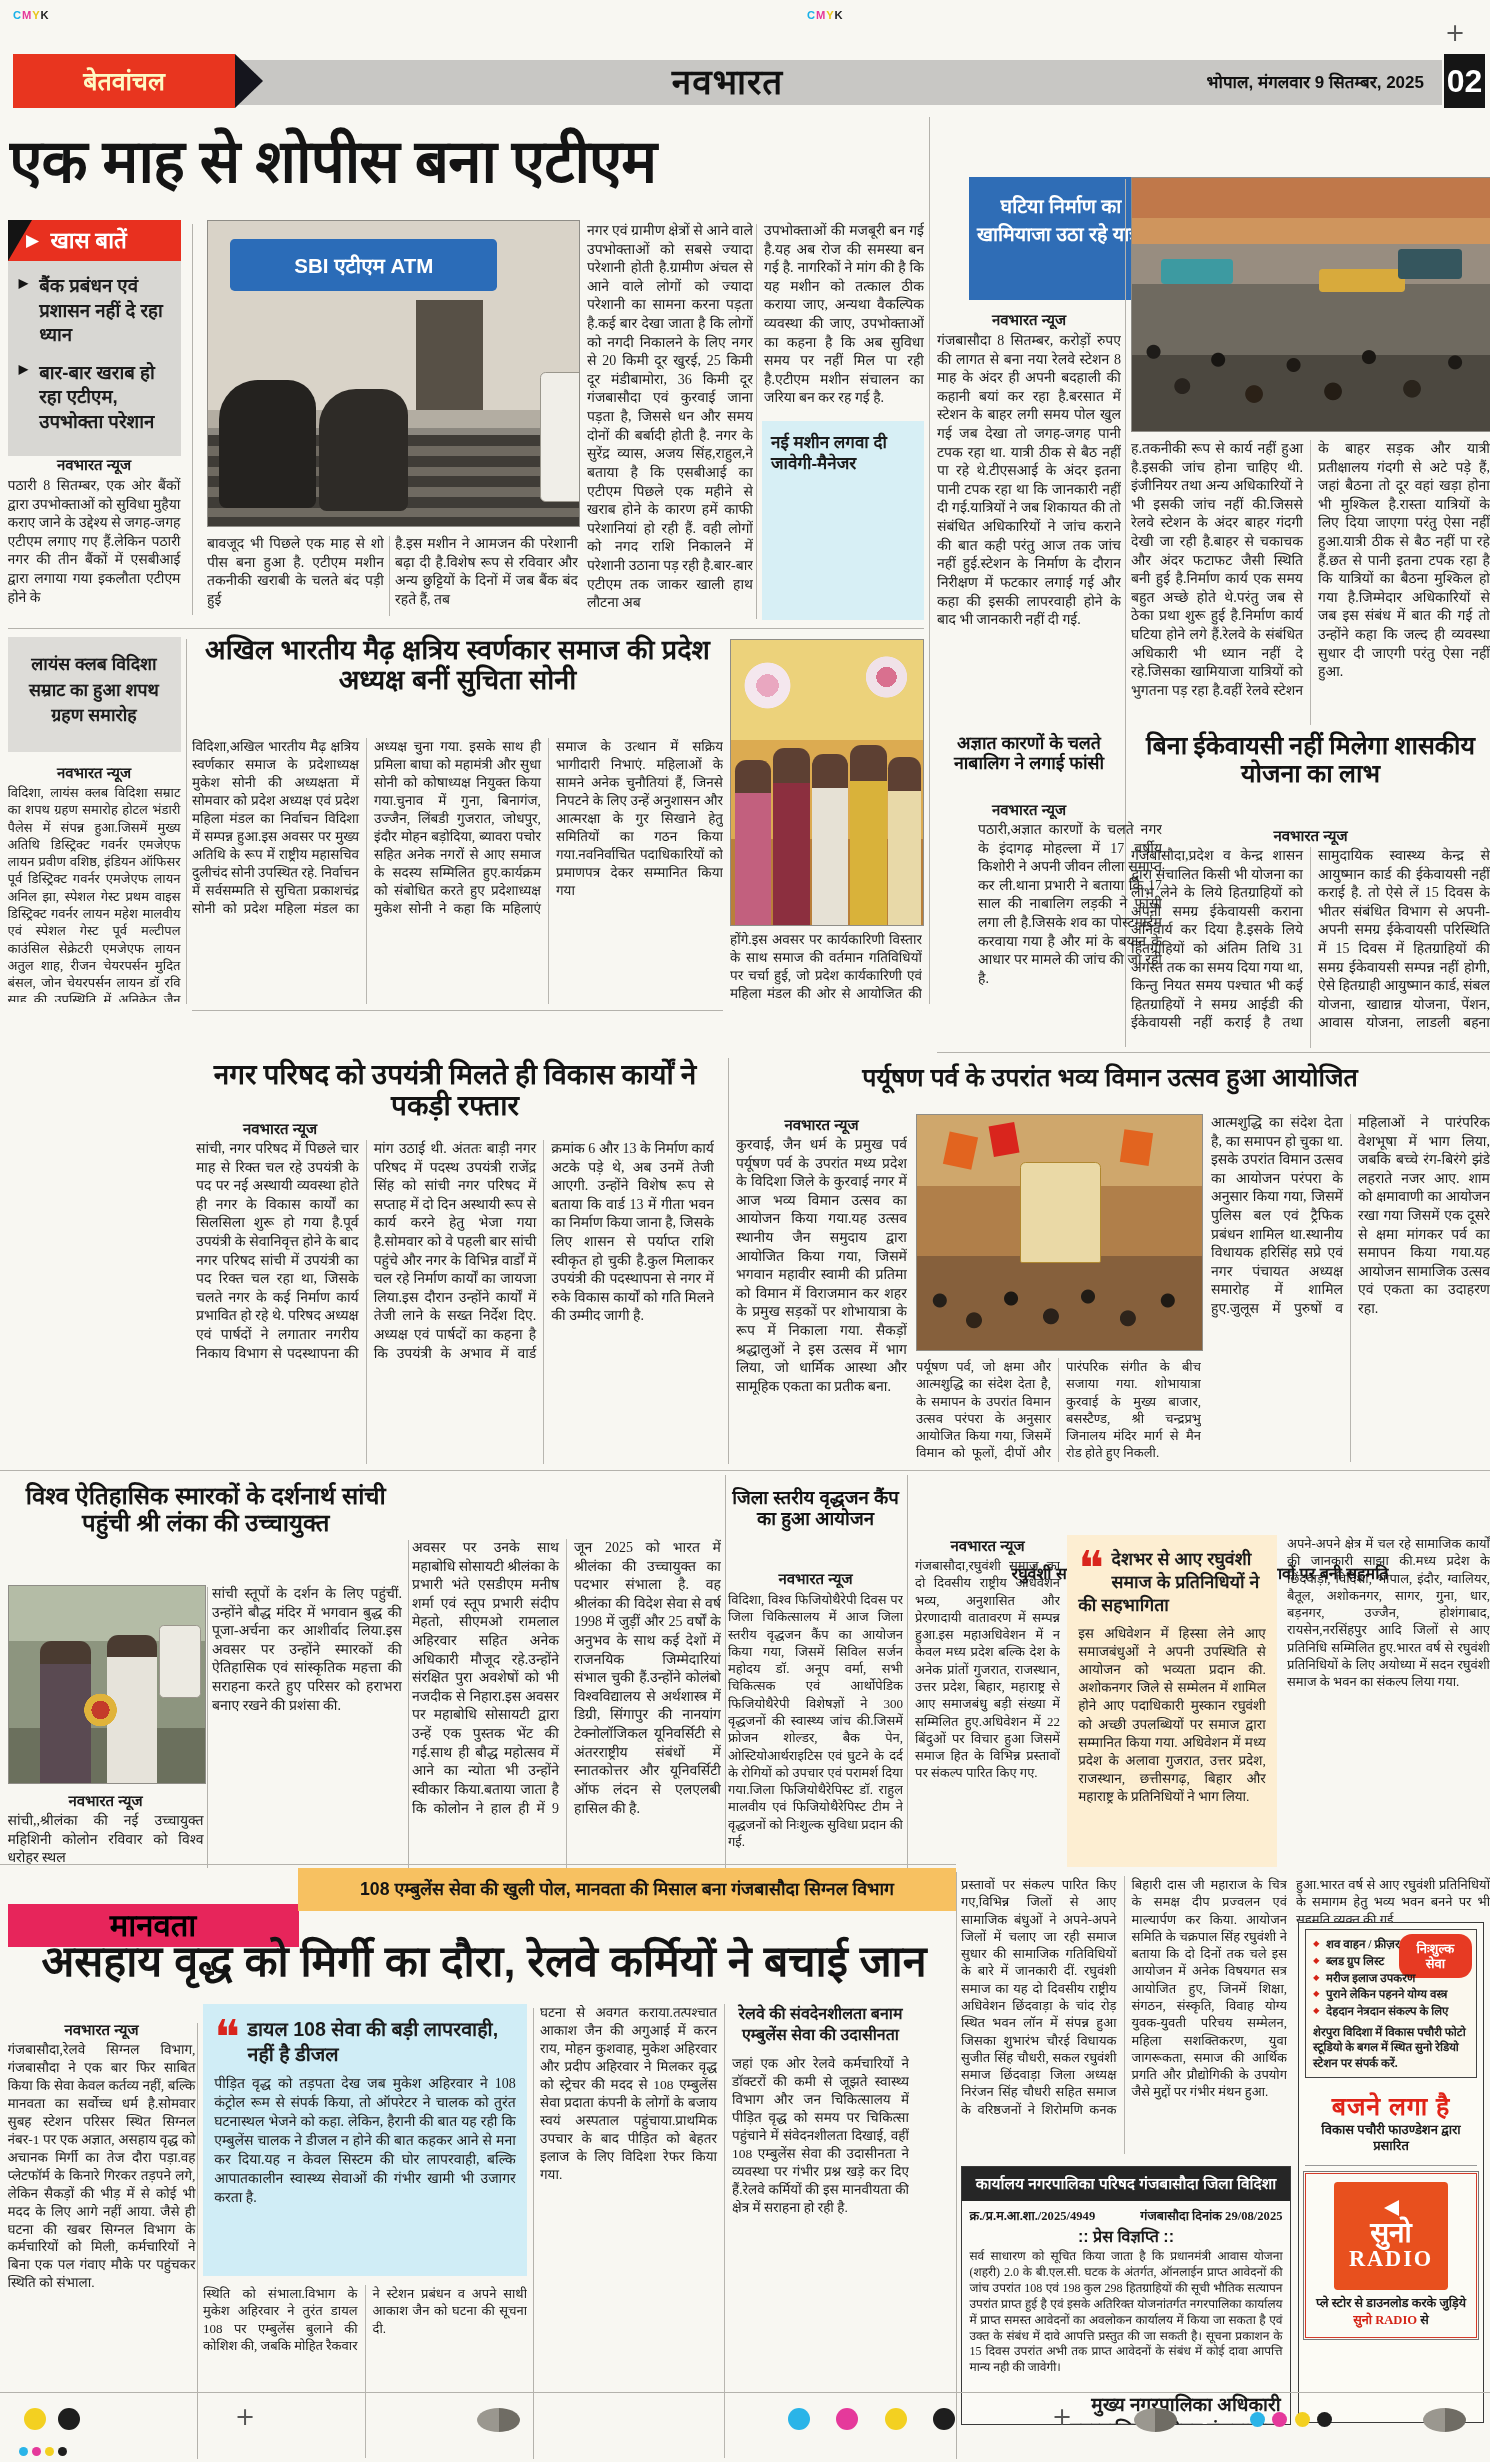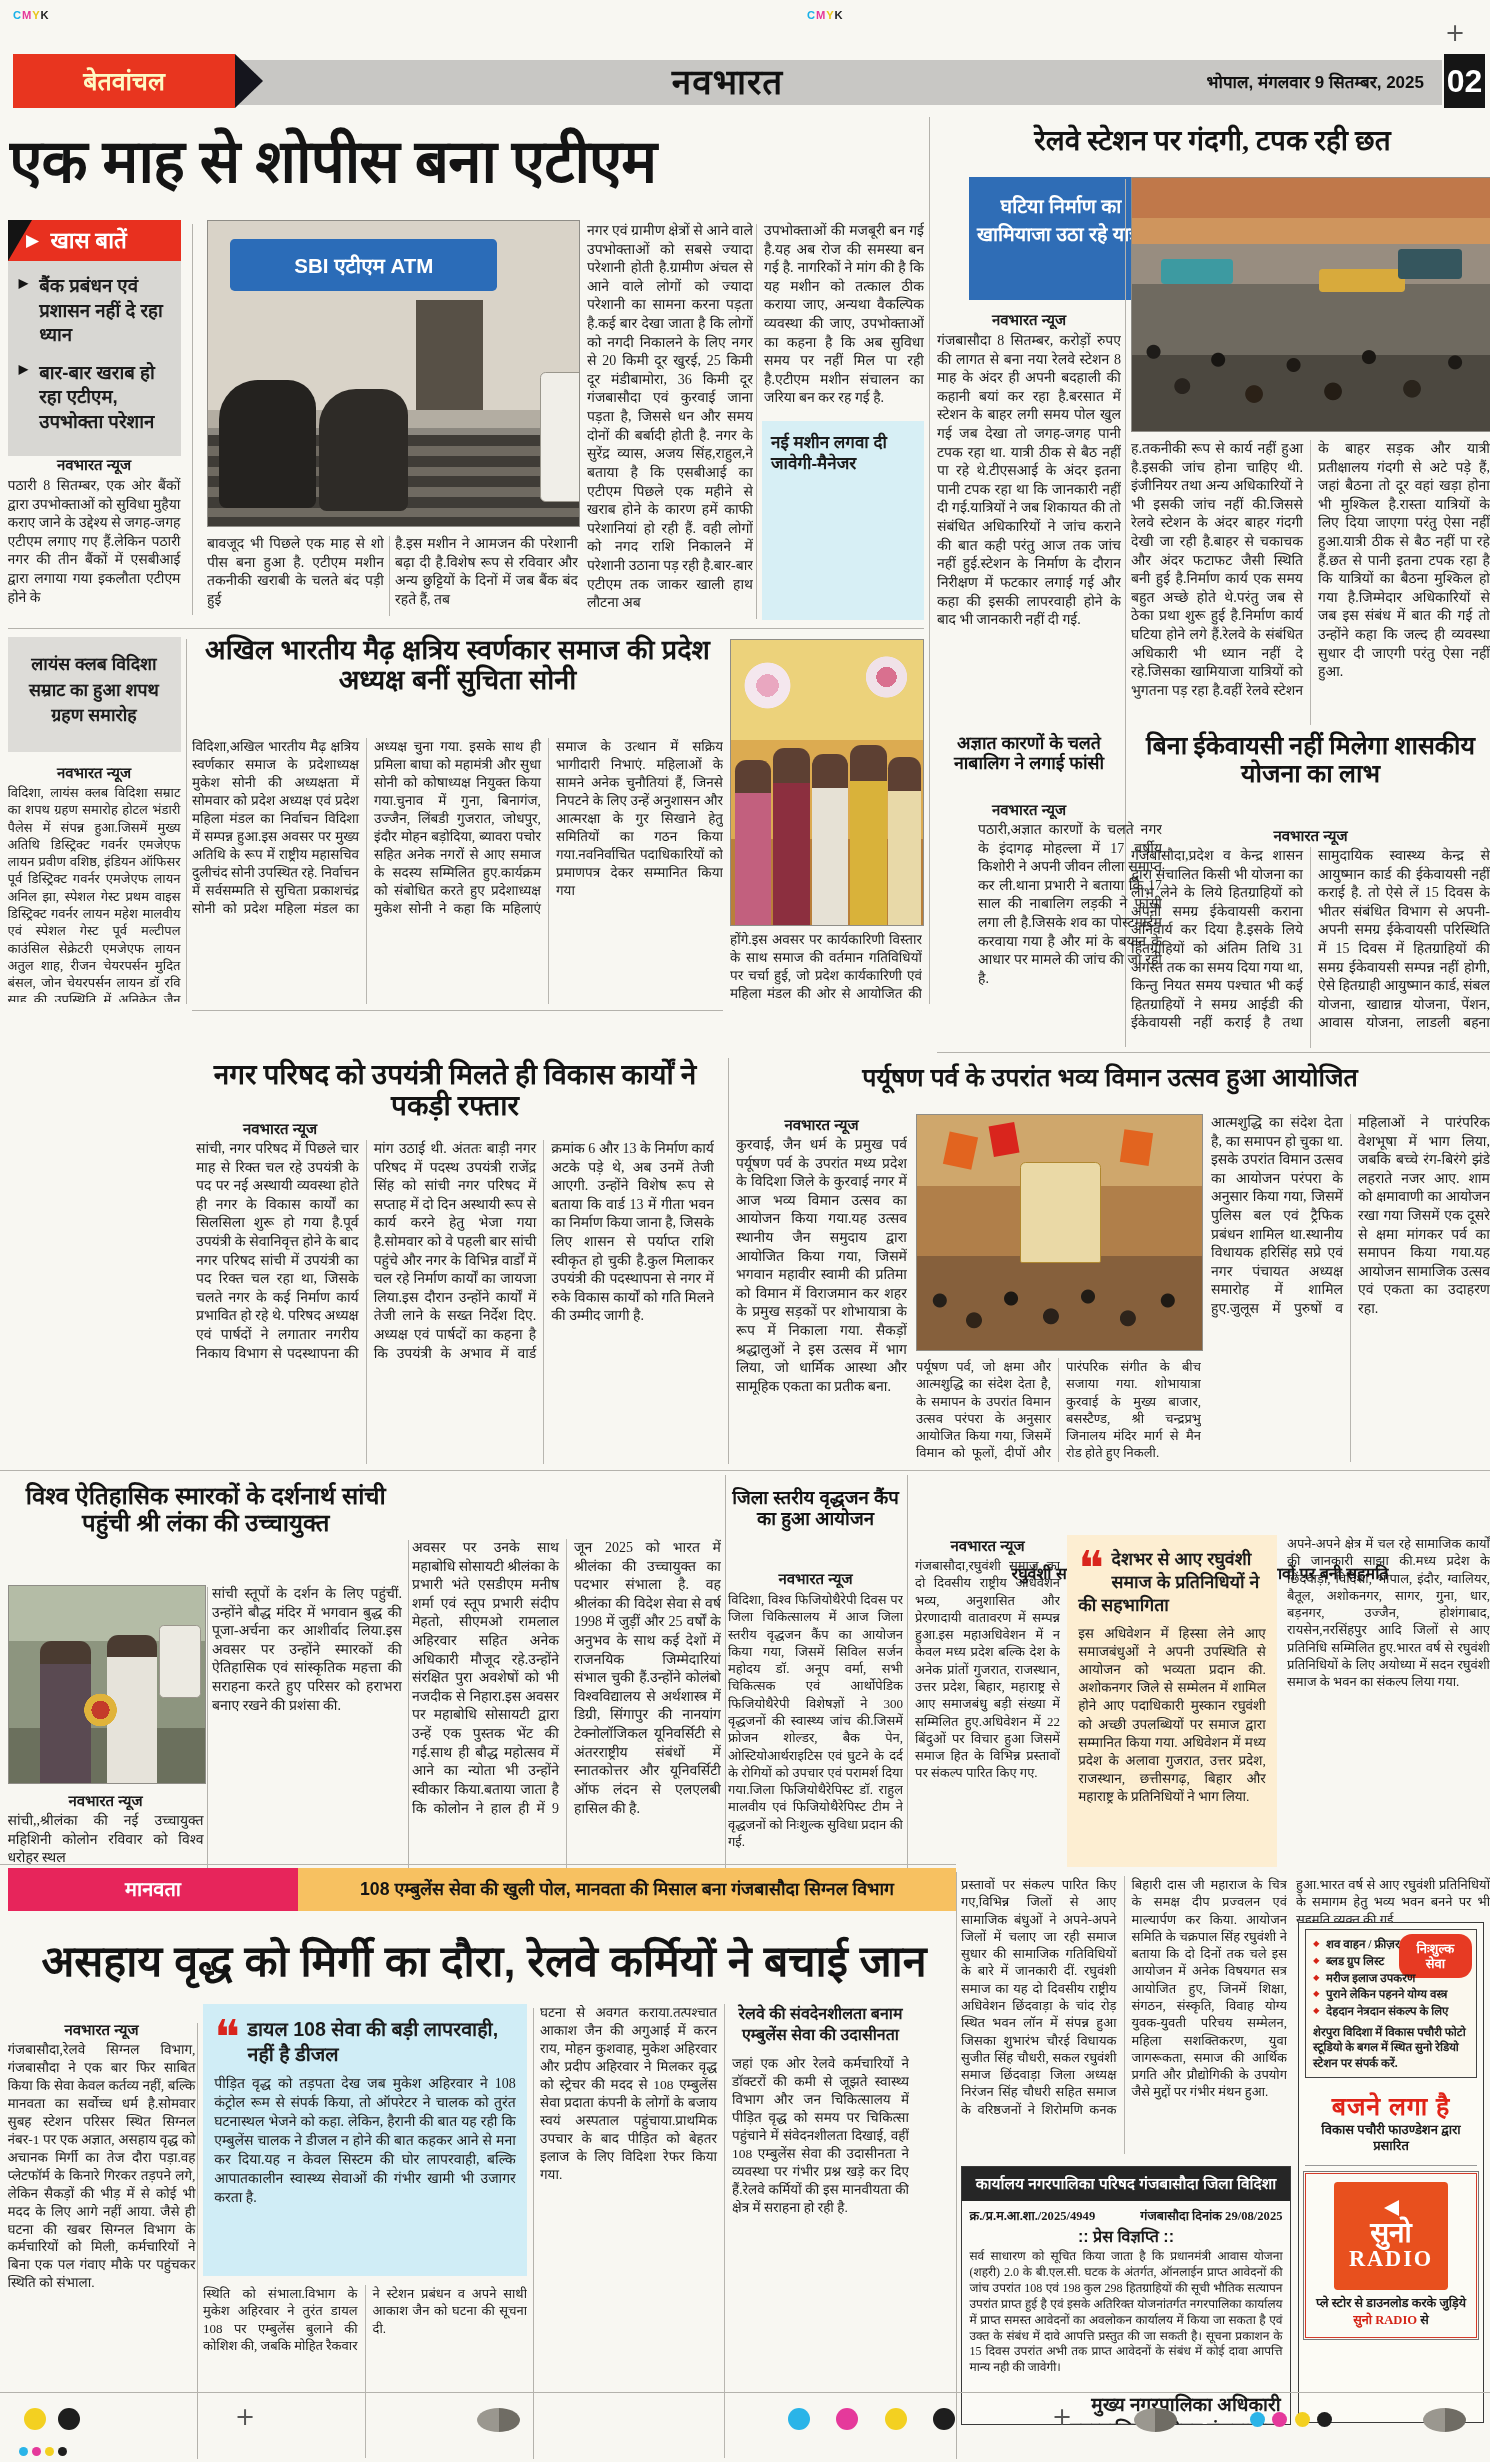--- a/index.html
+++ b/index.html
@@ -58,21 +58,21 @@
   .bajne-t{color:#e02418;font-weight:900;font-size:25px;text-align:center;font-family:"Liberation Sans",sans-serif;letter-spacing:0.9px;}
   .bajne-s{font-size:13px;font-weight:700;text-align:center;line-height:1.3;}
   .suno-frame{border:1.4px solid #d43b2a;outline:0.9px solid #777;outline-offset:1.9px;padding:7.5px 3.7px;text-align:center;}
   .suno-logo{width:114px;height:108px;margin:0 auto;background:#e8501e;border-radius:3.7px;color:#fff;
       display:flex;flex-direction:column;align-items:center;justify-content:center;}
   .suno-logo .n1{font-weight:900;font-size:28px;line-height:1.05;}
   .suno-logo .n2{font-family:"Liberation Serif",serif;font-weight:700;font-size:22.4px;letter-spacing:1.9px;line-height:1.1;}
   .suno-tag{font-size:12.6px;font-weight:700;line-height:1.35;margin-top:5.6px;}
   .suno-tag .red{color:#d42315;font-weight:900;}
   
-  .mlabel{background:#e7255b;color:#ffffff;font-family:"Liberation Sans",sans-serif;font-weight:900;font-size:20px;text-align:center;line-height:43px;}
+  .mlabel{background:#e7255b;color:#000000;font-family:"Liberation Sans",sans-serif;font-weight:900;font-size:31px;text-align:center;line-height:43px;margin-top:36px;}
   .mstrip{background:#f7c161;color:#141414;font-family:"Liberation Sans",sans-serif;font-weight:900;font-size:17.7px;text-align:center;line-height:43px;overflow:hidden;white-space:nowrap;}
   
   .dot{position:absolute;border-radius:50%;}
   .plusmark{position:absolute;color:#555;font-size:24px;font-family:"DejaVu Sans",sans-serif;line-height:1;}
   .oval{position:absolute;width:43px;height:24px;border-radius:50%;background:linear-gradient(90deg,#9a978f 50%,#6f6c64 50%);}
   .cmyk span{font-family:"Liberation Sans",sans-serif;font-weight:900;font-size:11.2px;letter-spacing:0.9px;}
   .c-c{color:#19b0e8}.c-m{color:#e5399b}.c-y{color:#e8c419}.c-k{color:#222}
   
   .sbisign{position:absolute;left:6%;top:6%;width:72%;height:17%;background:#2b6cb8;border-radius:4.7px;color:#fff;
       font-family:"Liberation Sans",sans-serif;font-weight:900;font-size:20.5px;display:flex;align-items:center;justify-content:center;}
@@ -129,21 +129,20 @@
   <div class="abs infobox-cyan" style="left:762px;top:421px;width:162px;height:199px;box-sizing:border-box;padding-left:9px;">
     <div class="t">नई मशीन लगवा दी जावेगी-मैनेजर</div>
   </div>
 
   <div class="vline" style="left:192px;top:224px;height:391px;"></div>
   <div class="vline" style="left:389px;top:536px;height:80px;"></div>
   <div class="vline" style="left:756px;top:224px;height:395px;"></div>
   <div class="hline" style="left:7.5px;top:628px;width:916px;"></div>
   <div class="vline" style="left:929px;top:117px;height:887px;"></div>
 
-  <div class="abs headline nowrap" style="left:937px;top:117px;width:551px;height:48px;font-size:28px;line-height:47px;font-family:'Liberation Serif',serif;font-weight:700;">रेलवे स्टेशन पर गंदगी, टपक रही छत</div>
   <div class="abs bluebox" style="left:937px;top:177px;width:184px;height:123px;box-sizing:border-box;margin-left:32px;">घटिया निर्माण का खामियाजा उठा रहे यात्री</div>
   <div class="abs byline" style="left:937px;top:309px;width:184px;">नवभारत न्यूज</div>
   <div class="abs body-text" style="left:937px;top:332px;width:184px;height:386px;">गंजबासौदा 8 सितम्बर, करोड़ों रुपए की लागत से बना नया रेलवे स्टेशन 8 माह के अंदर ही अपनी बदहाली की कहानी बयां कर रहा है.बरसात में स्टेशन के बाहर लगी समय पोल खुल गई जब देखा तो जगह-जगह पानी टपक रहा था. यात्री ठीक से बैठ नहीं पा रहे थे.टीएसआई के अंदर इतना पानी टपक रहा था कि जानकारी नहीं दी गई.यात्रियों ने जब शिकायत की तो संबंधित अधिकारियों ने जांच कराने की बात कही परंतु आज तक जांच नहीं हुई.स्टेशन के निर्माण के दौरान निरीक्षण में फटकार लगाई गई और कहा की इसकी लापरवाही होने के बाद भी जानकारी नहीं दी गई.</div>
 
   <div class="photo" style="left:1131px;top:177px;width:359px;height:253px;background:linear-gradient(180deg,#c0784a 0 16%,#cf955d 16% 26%,#988d80 26% 42%,#6f6a60 42% 70%,#4c4840 70% 100%);">
     <div class="abs" style="left:8%;top:32%;width:20%;height:10%;background:#3d9aa1;border-radius:3.7px;"></div>
     <div class="abs" style="left:52%;top:36%;width:24%;height:9%;background:#d8aa3c;border-radius:3.7px;"></div>
     <div class="abs" style="left:74%;top:28%;width:18%;height:12%;background:#35565e;border-radius:3.7px;"></div>
     <div class="abs" style="left:0;top:48%;width:100%;height:52%;background-repeat:no-repeat;background-image:
       radial-gradient(circle at 6% 40%, #1e1c19 0 6.5px, transparent 7.5px),

